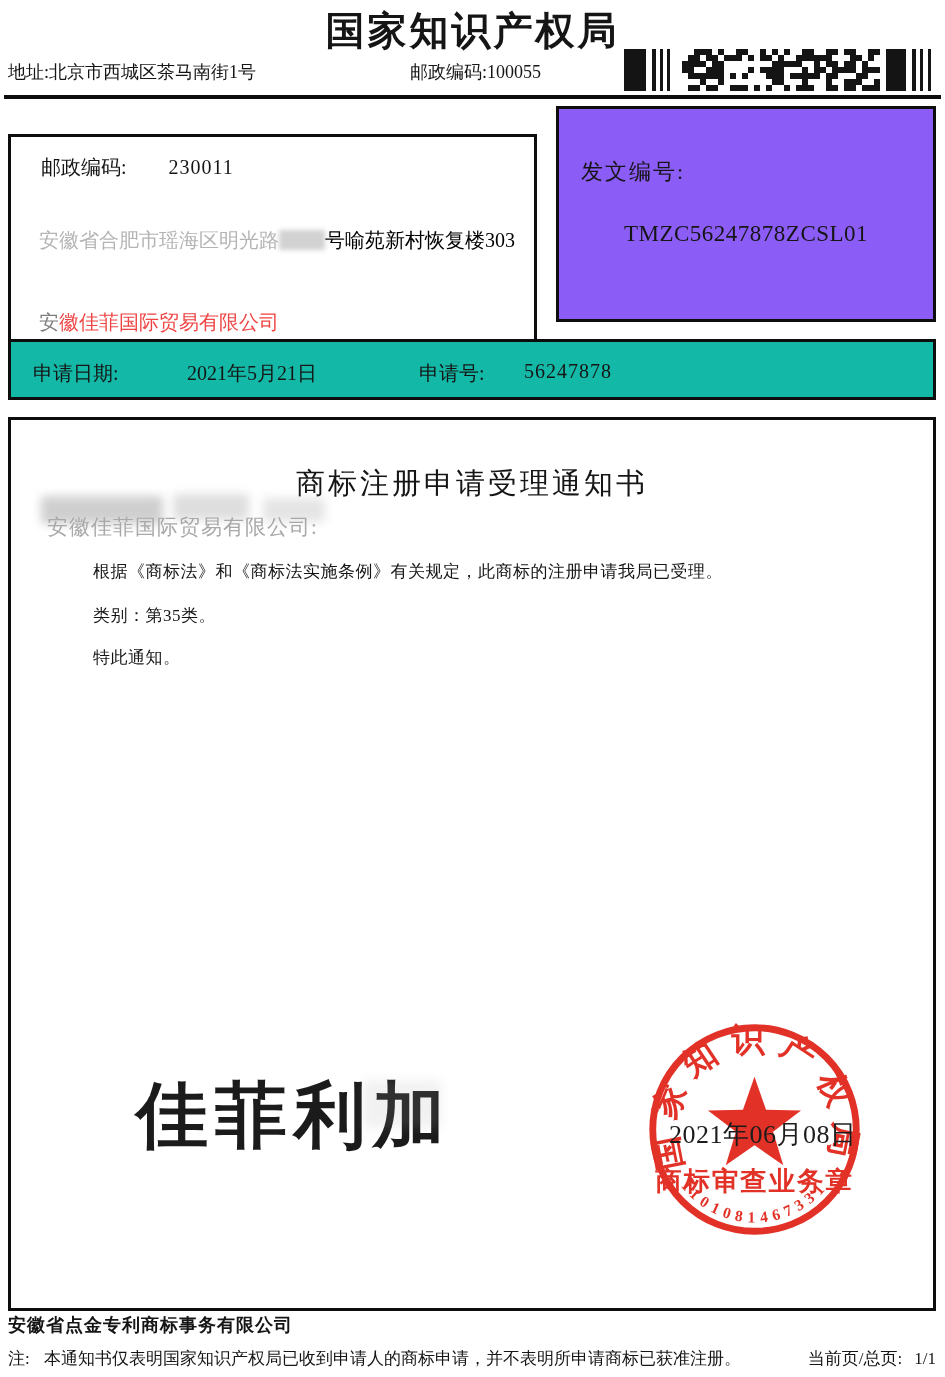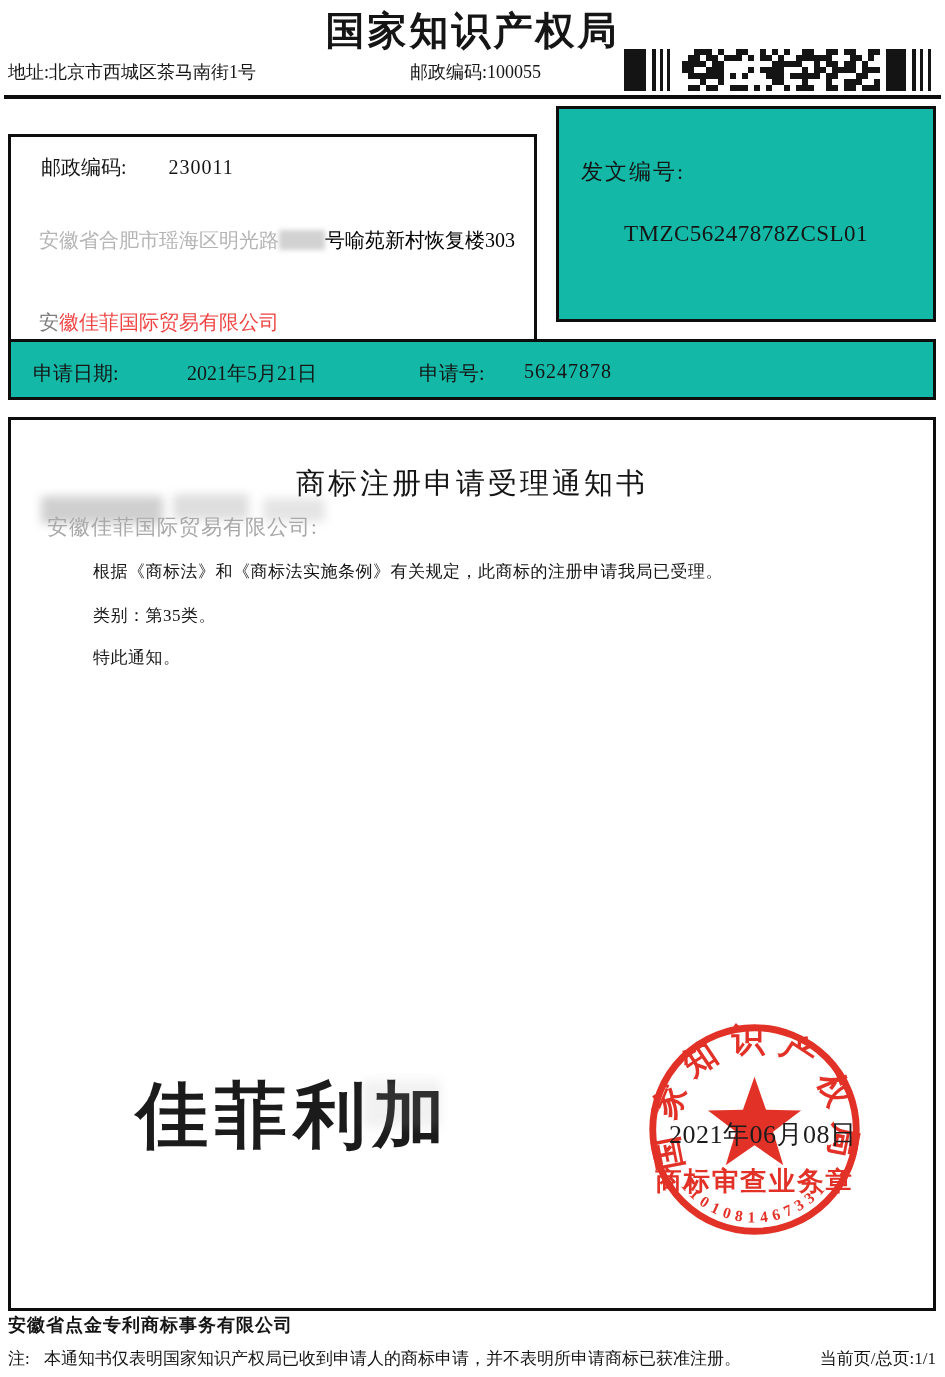--- a/index.html
+++ b/index.html
@@ -31,21 +31,21 @@
   .rb-postal .val { margin-left:42px; letter-spacing:1px; }
   .rb-address { position:absolute; top:90px; left:28px; font-size:20px; white-space:nowrap; }
   .faded-1 { color:#b4b4b4; filter:blur(.6px); }
   .faded-2 { color:#000000; filter:blur(.4px); }
   .blur-patch { display:inline-block; width:46px; height:20px; background:#d2d2d2; filter:blur(2.5px); vertical-align:-3px; }
   .rb-company { position:absolute; top:172px; left:28px; font-size:20px; color:#ef4444; filter:blur(.6px); }
   .rb-company::first-letter { color:#7e7e7e; }
 
   .dispatch-box {
     position:absolute; top:106px; left:556px; width:380px; height:216px;
-    border:3px solid #0d0d0d; background:#14b8a6;
+    border:3px solid #0d0d0d; background:#8b5cf6;
   }
   .db-label { position:absolute; top:48px; left:22px; font-size:22px; letter-spacing:2px; }
   .db-value { position:absolute; top:112px; left:0; width:100%; text-align:center; font-size:23px; letter-spacing:.5px; }
 
   
   .app-bar {
     position:absolute; top:339px; left:8px; width:928px; height:61px;
     border:3px solid #0d0d0d; background:#14b8a6; font-size:20px;
   }
   .ab-date-label { position:absolute; top:18px; left:22px; }
@@ -81,21 +81,21 @@
   .seal-serial { fill:var(--seal-color); font-size:16px; font-weight:700; letter-spacing:5.5px; text-anchor:middle; }
   .seal-banner { fill:var(--seal-color); font-size:27px; font-weight:700; letter-spacing:2px; text-anchor:middle; }
   .date-stamp { position:absolute; top:1117px; left:669px; font-size:26px; color:#1c1c1c; letter-spacing:.5px; z-index:5; }
 
   
   .agent-line { position:absolute; top:1313px; left:8px; font-size:18px; font-weight:600; letter-spacing:1px; }
   .footer-row { position:absolute; top:1347px; left:8px; width:928px; font-size:17px; }
   .fr-note-label { position:absolute; left:0; }
   .fr-note-text { position:absolute; left:36px; }
   .fr-page { position:absolute; right:0; top:0; white-space:nowrap; }
-  .fr-page .val { margin-left:0; }
+  .fr-page .val { margin-left:12px; }
 </style>
 </head>
 <body>
 
 <div class="page">
 
   <div class="org-title">国家知识产权局</div>
   <div class="hdr-address">地址:北京市西城区茶马南街1号</div>
   <div class="hdr-postal">邮政编码:100055</div>
   <div class="barcode-wrap">

